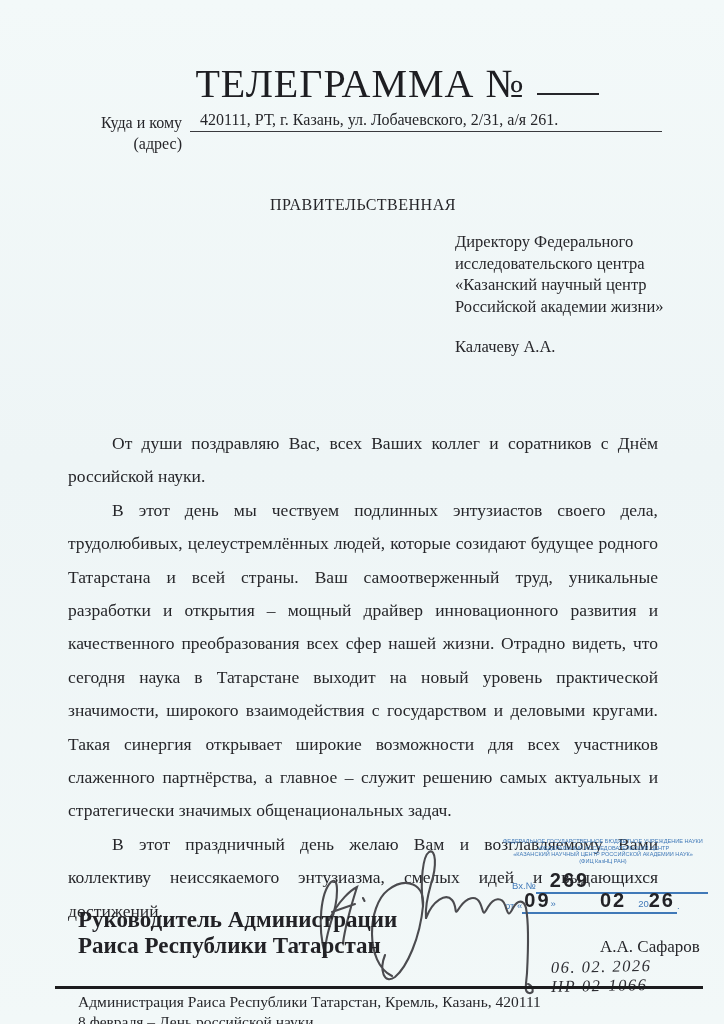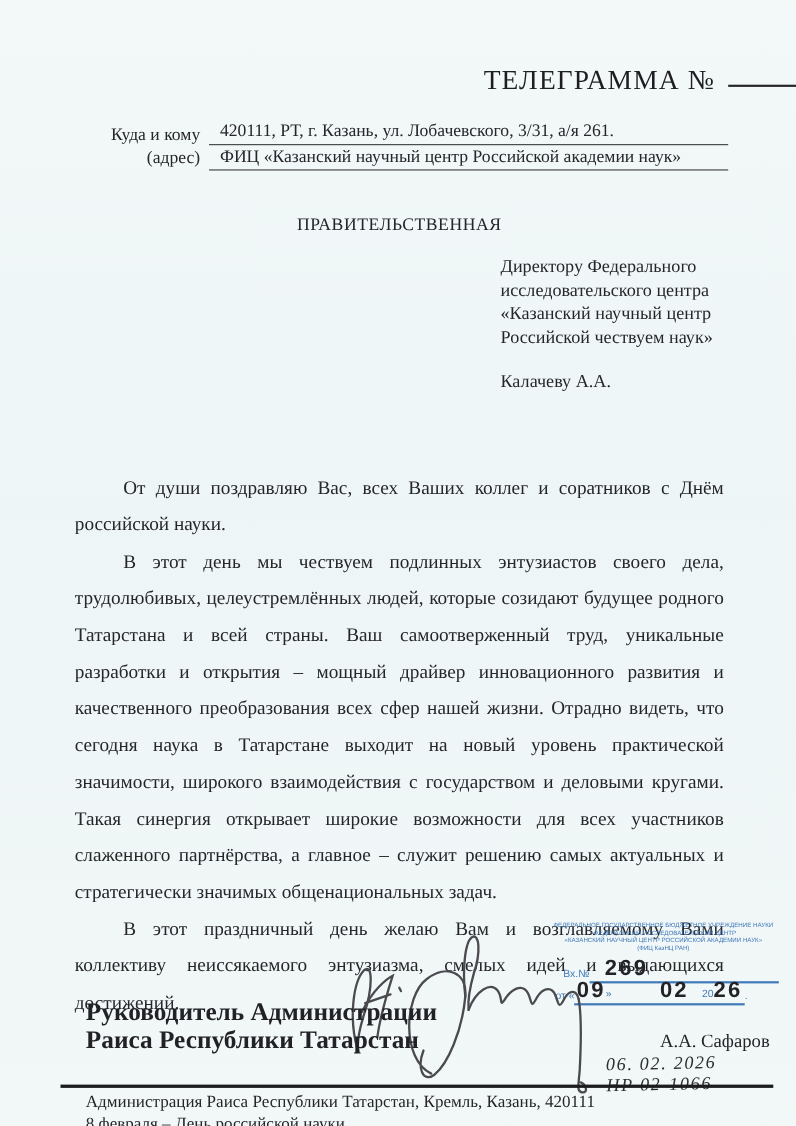--- a/index.html
+++ b/index.html
@@ -9,22 +9,22 @@
     background:linear-gradient(180deg,#f3f9f9 0%,#eef5f6 45%,#f2f8f8 100%);
     font-family:"Liberation Serif", serif;
     color:#26262a;
     overflow:hidden;
   }
   .abs{position:absolute;}
 
   
   .title-row{
     left:70px;top:60px;width:654px;
-    text-align:right;
-    font-size:25px;letter-spacing:1px;color:#1e1e22;
+    text-align:center;
+    font-size:40px;letter-spacing:1px;color:#1e1e22;
     white-space:nowrap;
   }
   .title-blank{
     display:inline-block;width:62px;height:1px;
     border-bottom:2.5px solid #26262a;
     margin-left:12px;transform:translateY(-2px);
   }
 
   
   .addr-label{
@@ -114,31 +114,30 @@
 
   <div class="abs title-row">
     <span>ТЕЛЕГРАММА №</span><span class="title-blank"></span>
   </div>
 
   <div class="abs addr-label">
     <div>Куда и кому</div>
     <div>(адрес)</div>
   </div>
   <div class="abs addr-lines">
-    <div class="addr-line">420111, РТ, г. Казань, ул. Лобачевского, 3/31, а/я 261.</div>
-    <div class="addr-line">ФИЦ «Казанский научный центр Российской академии наук»</div>
+    <div class="addr-line">420111, РТ, г. Казань, ул. Лобачевского, 2/31, а/я 261.</div>
   </div>
 
   <div class="abs classification">ПРАВИТЕЛЬСТВЕННАЯ</div>
 
   <div class="abs addressee">
     <div>Директору Федерального</div>
     <div>исследовательского центра</div>
     <div>«Казанский научный центр</div>
-    <div>Российской чествуем наук»</div>
+    <div>Российской академии жизни»</div>
   </div>
   <div class="abs addressee-name">Калачеву А.А.</div>
 
   <div class="abs body-text">
     <p>От души поздравляю Вас, всех Ваших коллег и соратников с Днём российской науки.</p>
     <p>В этот день мы чествуем подлинных энтузиастов своего дела, трудолюбивых, целеустремлённых людей, которые созидают будущее родного Татарстана и всей страны. Ваш самоотверженный труд, уникальные разработки и открытия – мощный драйвер инновационного развития и качественного преобразования всех сфер нашей жизни. Отрадно видеть, что сегодня наука в Татарстане выходит на новый уровень практической значимости, широкого взаимодействия с государством и деловыми кругами. Такая синергия открывает широкие возможности для всех участников слаженного партнёрства, а главное – служит решению самых актуальных и стратегически значимых общенациональных задач.</p>
     <p>В этот праздничный день желаю Вам и возглавляемому Вами коллективу неиссякаемого энтузиазма, смелых идей и выдающихся достижений.</p>
   </div>
 
   <div class="abs stamp-org">

